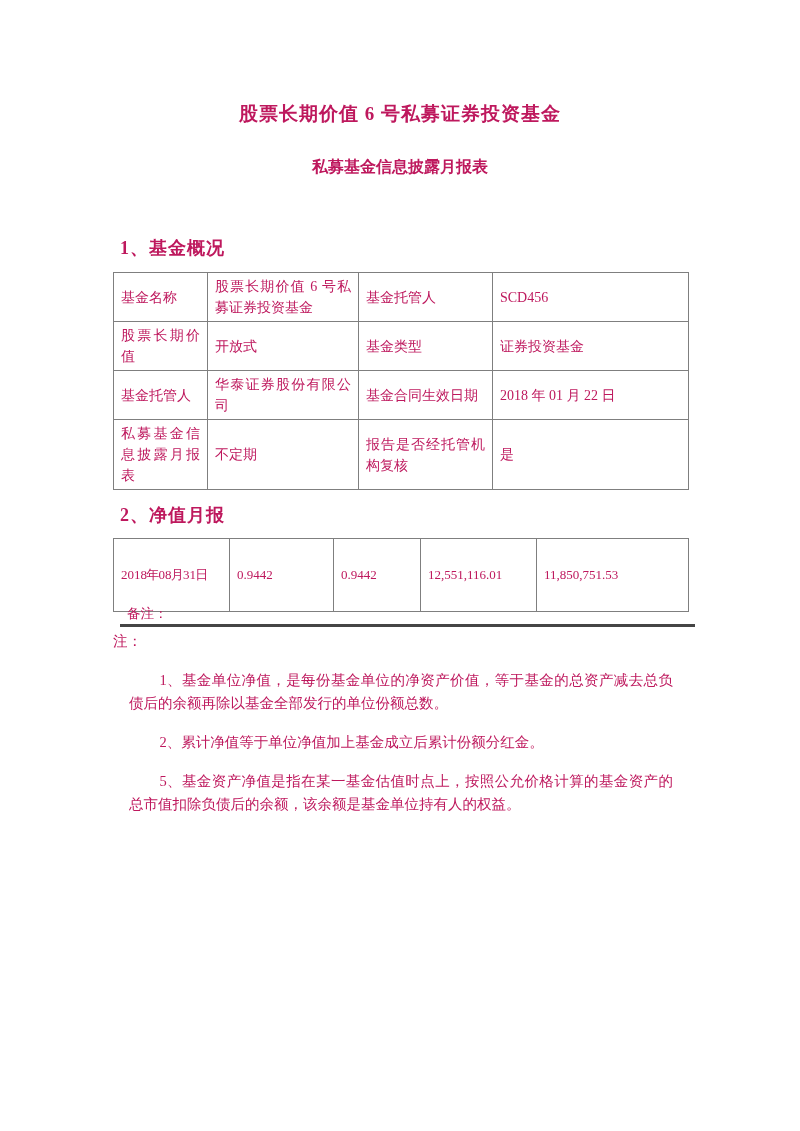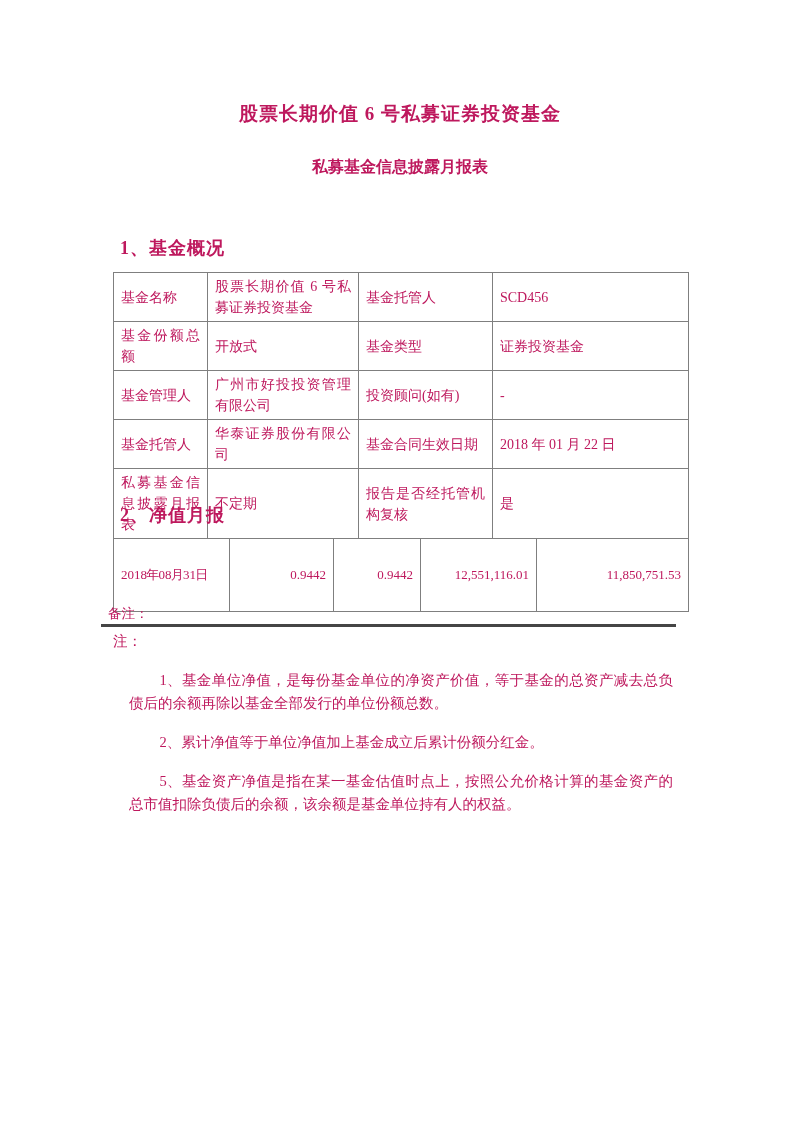--- a/index.html
+++ b/index.html
@@ -43,24 +43,24 @@
   .t-overview tr.r4 { height:43px; }
 
   
   .t-monthly { top:538px; width:575px; font-size:13px; }
   .t-monthly th {
     height:23px; font-weight:normal; text-align:center;
     padding:1px 3px;
   }
   .t-monthly td { height:40px; vertical-align:middle; padding:16px 7px; line-height:1.5;margin-left:8px; }
   .t-monthly td.cell-date { text-align:justify; word-spacing:-4px; }
-  .t-monthly td.cell-num  { text-align:right; }
+  .t-monthly td.cell-num  { }
 
   .remark-row {
-    position:absolute; left:101px; top:602px; width:575px;
+    position:absolute; left:120px; top:602px; width:575px;
     box-sizing:border-box; height:25px;
     border-bottom:3px solid #454545;
     font-size:13.5px; padding:3px 0 0 7px;
   }
 
   .notes-block {
     position:absolute; left:113px; top:630px; width:576px;
     font-size:14.5px; line-height:23px; text-align:justify;
   }
   .notes-block .notes-label { display:block; }
@@ -84,30 +84,24 @@
         <col style="width:196px">
       </colgroup>
     <tbody>
         <tr class="r0">
       <td>基金名称</td>
       <td>股票长期价值 6 号私募证券投资基金</td>
       <td>基金托管人</td>
       <td>SCD456</td>
     </tr>
     <tr class="r1">
-      <td>基金份额总额</td>
+      <td>股票长期价值</td>
       <td>开放式</td>
       <td>基金类型</td>
       <td>证券投资基金</td>
-    </tr>
-    <tr class="r2">
-      <td>基金管理人</td>
-      <td>广州市好投投资管理有限公司</td>
-      <td>投资顾问(如有)</td>
-      <td>-</td>
     </tr>
     <tr class="r3">
       <td>基金托管人</td>
       <td>华泰证券股份有限公司</td>
       <td>基金合同生效日期</td>
       <td>2018 年 01 月 22 日</td>
     </tr>
     <tr class="r4">
       <td>私募基金信息披露月报表</td>
       <td>不定期</td>

